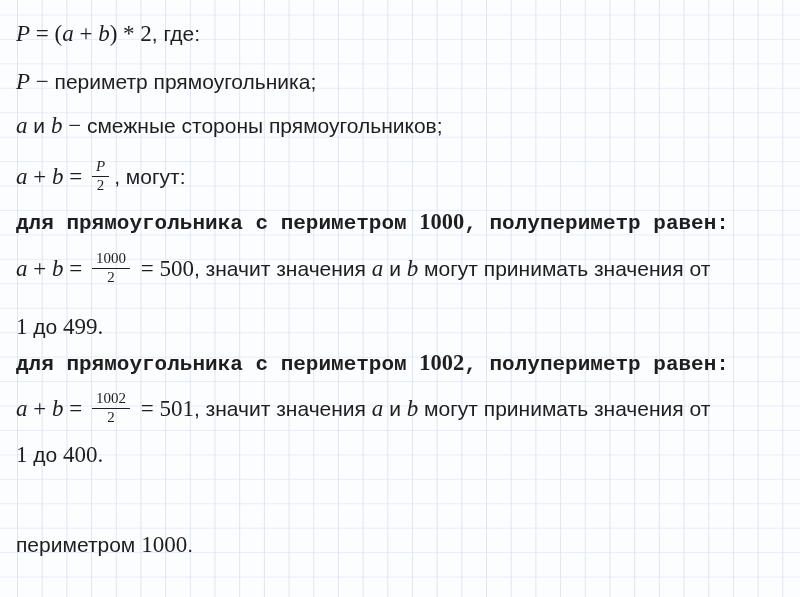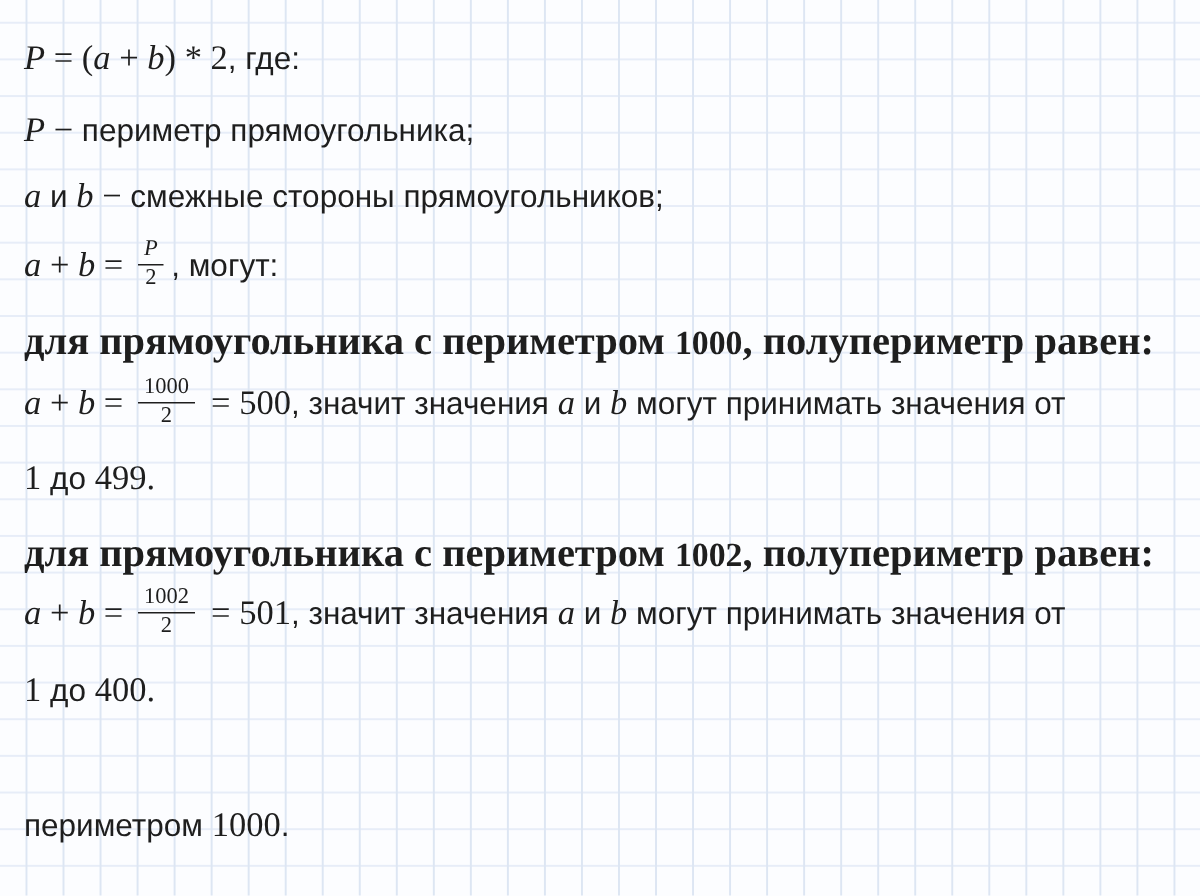--- a/index.html
+++ b/index.html
@@ -17,21 +17,21 @@
   }
   .content {
     position: absolute;
     inset: 0;
   }
   .line {
     position: absolute;
     left: 16px;
     white-space: pre;
     color: #1e1e1e;
-    line-height: 36px;
+    line-height: 25px;
     font-family: "Liberation Sans", "DejaVu Sans", sans-serif;
     font-size: 21px;
   }
   .line.fr { line-height: 44px; text-align: center; }
   
   .mi {
     font-family: "Liberation Serif", "DejaVu Serif", serif;
     font-style: italic;
     font-size: 23px;
   }
@@ -40,22 +40,22 @@
     font-family: "Liberation Serif", "DejaVu Serif", serif;
     font-size: 23px;
   }
   
   .tx {
     font-family: "Liberation Sans", "DejaVu Sans", sans-serif;
     font-size: 21px;
   }
   
   .btx {
-    font-family: Liberation Serif, serif;
-    font-size: 27px;
+    font-family: Liberation Mono, monospace;
+    font-size: 21px;
     font-weight: 700;
   }
   
   .bmn {
     font-family: "Liberation Serif", "DejaVu Serif", serif;
     font-size: 22.5px;
     font-weight: 600;
   }
   
   .frac {
@@ -79,18 +79,18 @@
 </head>
 <body>
 
 <div class="content">
     <div class="line" style="top: 21px;"><span class="mi">P</span><span class="mn"> = (</span><span class="mi">a</span><span class="mn"> + </span><span class="mi">b</span><span class="mn">) * 2</span><span class="tx">, где:</span></div>
     <div class="line" style="top: 69px;"><span class="mi">P</span><span class="mn"> − </span><span class="tx">периметр прямоугольника;</span></div>
     <div class="line" style="top: 113px;"><span class="mi">a</span><span class="tx"> и </span><span class="mi">b</span><span class="mn"> − </span><span class="tx">смежные стороны прямоугольников;</span></div>
     <div class="line fr" style="top: 155px;"><span class="mi">a</span><span class="mn"> + </span><span class="mi">b</span><span class="mn"> = </span><span class="frac"><span class="fnum it">P</span><span class="fden">2</span></span><span class="tx">, могут:</span></div>
     <div class="line" style="top: 209px;"><span class="btx">для прямоугольника с периметром </span><span class="bmn">1000</span><span class="btx">, полупериметр равен:</span></div>
     <div class="line fr" style="top: 247px;"><span class="mi">a</span><span class="mn"> + </span><span class="mi">b</span><span class="mn"> = </span><span class="frac"><span class="fnum">1000</span><span class="fden">2</span></span><span class="mn"> = 500</span><span class="tx">, значит значения </span><span class="mi">a</span><span class="tx"> и </span><span class="mi">b</span><span class="tx"> могут принимать значения от</span></div>
-    <div class="line" style="top: 301px;"><span class="mn">1</span><span class="tx"> до </span><span class="mn">499.</span></div>
+    <div class="line" style="top: 314px;"><span class="mn">1</span><span class="tx"> до </span><span class="mn">499.</span></div>
     <div class="line" style="top: 350px;"><span class="btx">для прямоугольника с периметром </span><span class="bmn">1002</span><span class="btx">, полупериметр равен:</span></div>
     <div class="line fr" style="top: 387px;"><span class="mi">a</span><span class="mn"> + </span><span class="mi">b</span><span class="mn"> = </span><span class="frac"><span class="fnum">1002</span><span class="fden">2</span></span><span class="mn"> = 501</span><span class="tx">, значит значения </span><span class="mi">a</span><span class="tx"> и </span><span class="mi">b</span><span class="tx"> могут принимать значения от</span></div>
     <div class="line" style="top: 442px;"><span class="mn">1</span><span class="tx"> до </span><span class="mn">400.</span></div>
     <div class="line" style="top: 532px;"><span class="tx">периметром </span><span class="mn">1000</span><span class="tx">.</span></div>
   </div>
 
 </body></html>

